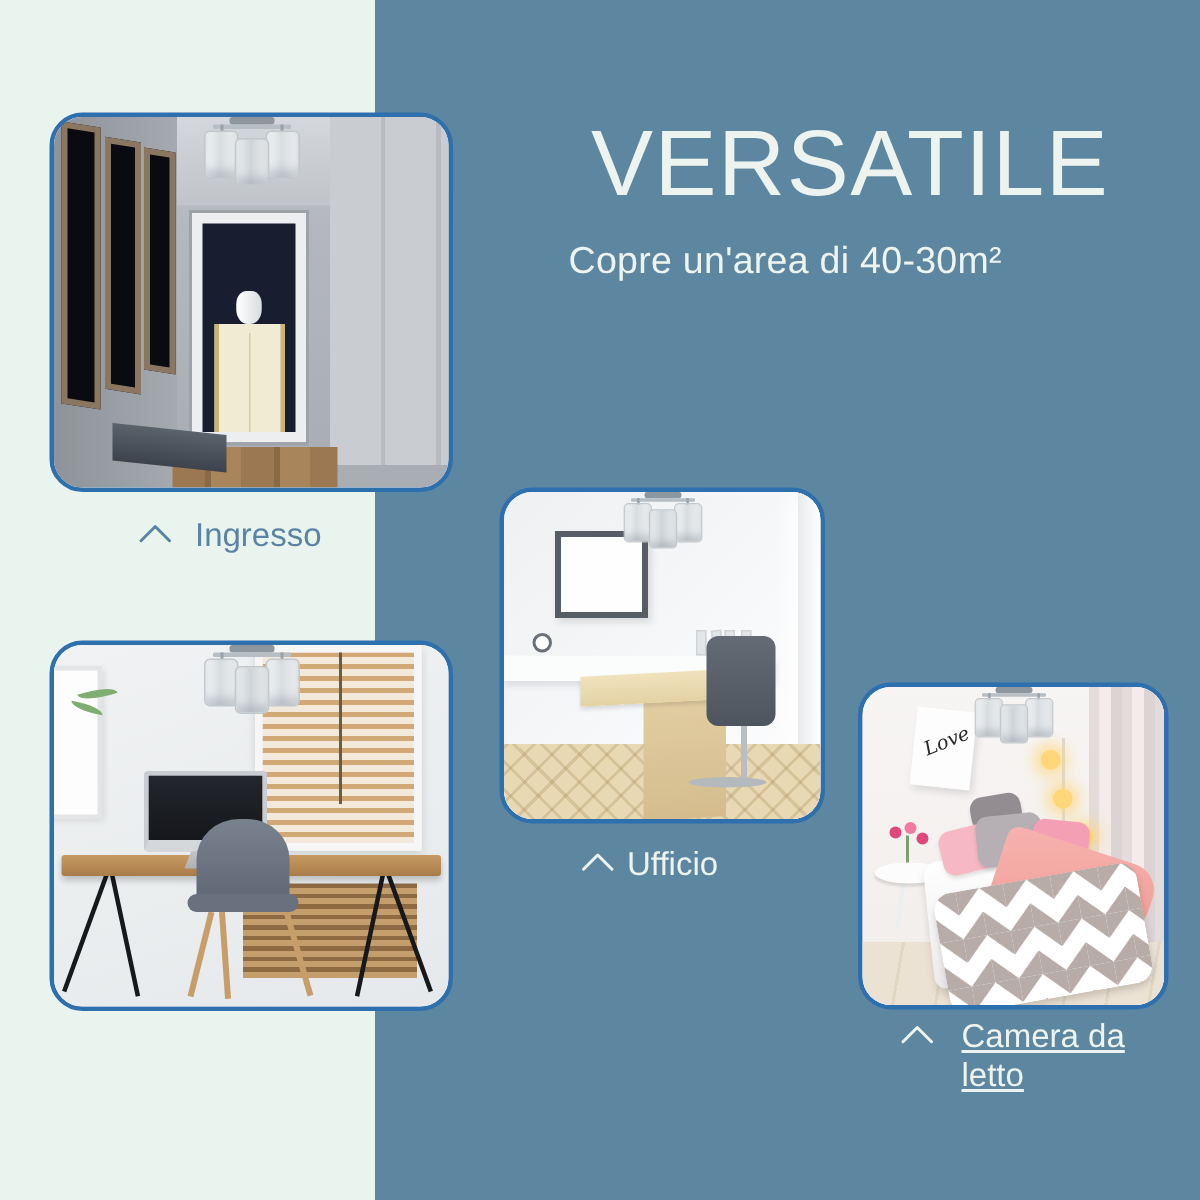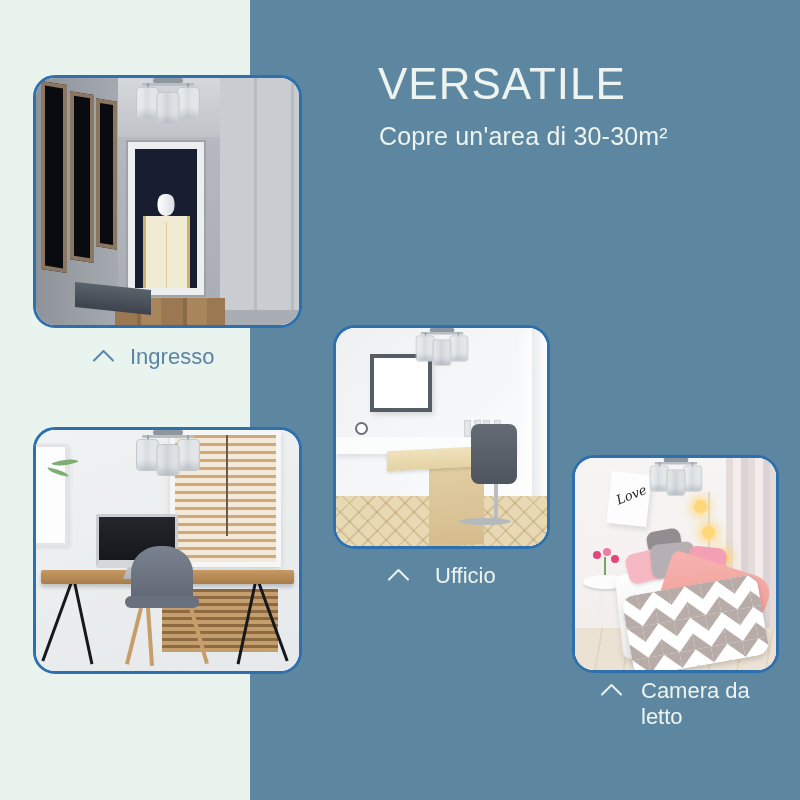--- a/index.html
+++ b/index.html
@@ -2,42 +2,42 @@
 <html><head>
 <meta charset="utf-8">
 <style>
   html,body{margin:0;padding:0;}
   body{width:800px;height:800px;overflow:hidden;font-family:"Liberation Sans",sans-serif;}
   .canvas{position:relative;width:800px;height:800px;background:#5d87a1;overflow:hidden;}
   .bg-left{position:absolute;left:0;top:0;width:250px;height:800px;background:#e9f4ee;}
 
   
   .hdr{position:absolute;left:378px;top:60px;width:400px;color:#edf4ef;}
-  .hdr h1{margin:0;font-size:44px;font-weight:500;letter-spacing:1px;line-height:1.1;}
+  .hdr h1{margin:16px;font-size:62px;font-weight:500;letter-spacing:1px;line-height:1.1;}
   .hdr p{margin:14px 0 0 1px;font-size:25px;font-weight:400;letter-spacing:.2px;}
 
   
   .card{position:absolute;border:3px solid #2e6fae;border-radius:22px;overflow:hidden;background:#fff;box-sizing:border-box;}
   .card .scene{position:absolute;inset:0;}
   .card-ingresso{left:33px;top:75px;width:269px;height:253px;}
   .card-ufficio{left:333px;top:325px;width:217px;height:224px;}
   .card-studio{left:33px;top:427px;width:269px;height:247px;}
   .card-camera{left:572px;top:455px;width:207px;height:218px;}
 
   
   .caption{position:absolute;display:flex;align-items:flex-start;gap:15px;font-size:22px;}
   .caption .chev{display:inline-flex;margin-top:5px;flex:0 0 auto;}
   .caption .chev svg{display:block;}
   .cap-light{color:#5b84a4;}
   .cap-dark{color:#edf4ef;}
   .cap-ingresso{left:92px;top:344px;}
-  .cap-ufficio{left:387px;top:563px;gap:25px;}
+  .cap-ufficio{left:387px;top:563px;gap:8px;}
   .cap-studio{left:67px;top:690px;gap:26px;}
   .cap-camera{left:600px;top:678px;gap:18px;}
-  .cap-camera .cap-label{width:110px;line-height:1.18;}
+  .cap-camera .cap-label{width:110px;line-height:1.18;text-decoration:underline;}
 
   
   .lamp{position:absolute;top:0;left:50%;transform:translateX(-50%);width:66px;height:48px;z-index:9;}
   .lamp .stem{position:absolute;top:0;left:50%;width:30px;height:5px;transform:translateX(-50%);background:#8f979e;border-radius:2px;}
   .lamp .bar{position:absolute;top:5px;left:7px;right:7px;height:3px;background:#b7bec4;border-radius:1px;}
   .lamp .rod{position:absolute;top:5px;width:2px;height:10px;background:#9aa1a7;}
   .lamp .rod.r1{left:12px;}.lamp .rod.r2{right:12px;}
   .lamp .shade{position:absolute;top:9px;width:23px;height:32px;border-radius:4px;
     background:linear-gradient(90deg,#fafbfc,#d7dcdf 45%,#f1f3f4);
     border:1px solid #c2c8cc;box-shadow:inset 0 -5px 6px rgba(140,150,160,.4);box-sizing:border-box;}
@@ -144,21 +144,21 @@
   .bp-pink2{left:56%;top:42%;width:38px;height:28px;background:#f4a0b4;transform:rotate(6deg);}
 </style>
 </head>
 <body>
 
 <div class="canvas">
   <div class="bg-left"></div>
 
   <div class="hdr">
     <h1>VERSATILE</h1>
-    <p>Copre un'area di 30-30m²</p>
+    <p>Copre un'area di 40-30m²</p>
   </div>
 
   <figure class="card card-ingresso" style="margin:0">
     <div class="scene">
       <div class="s hall-wallback"></div>
       <div class="s hall-ceiling"></div>
       <div class="s hall-leftwall"></div>
       <div class="s hframe hf1"></div>
       <div class="s hframe hf2"></div>
       <div class="s hframe hf3"></div>

